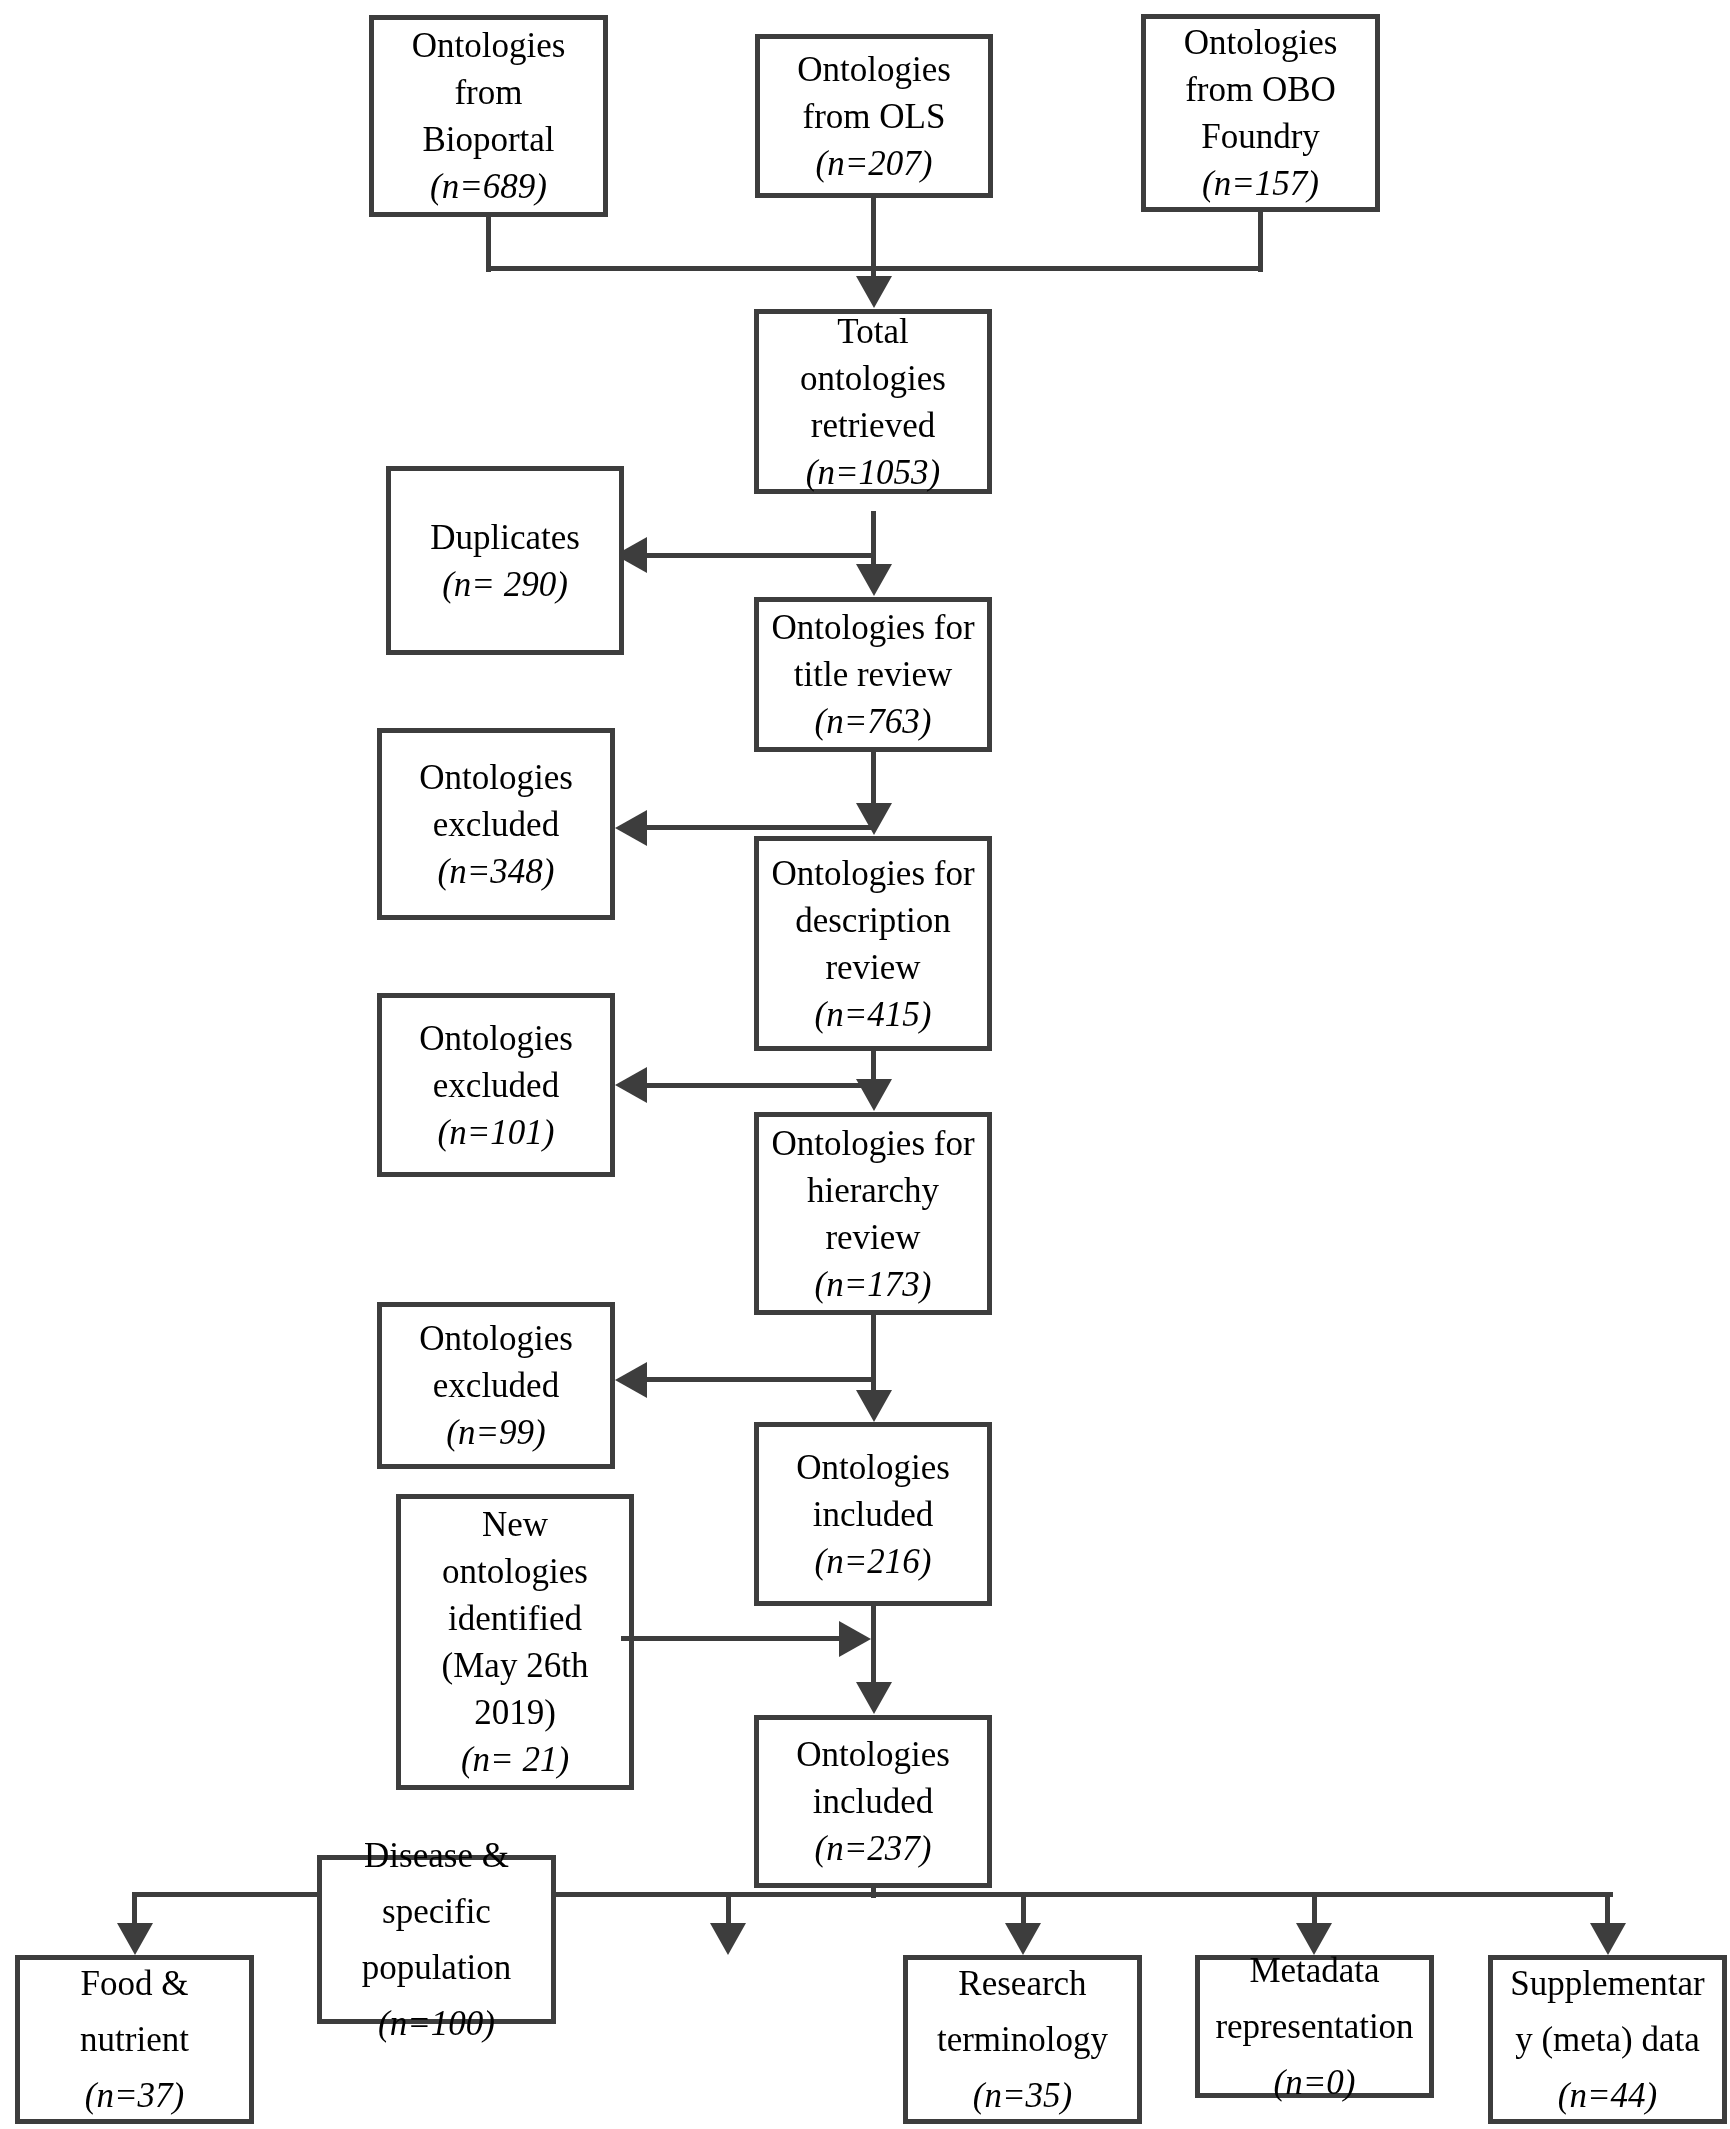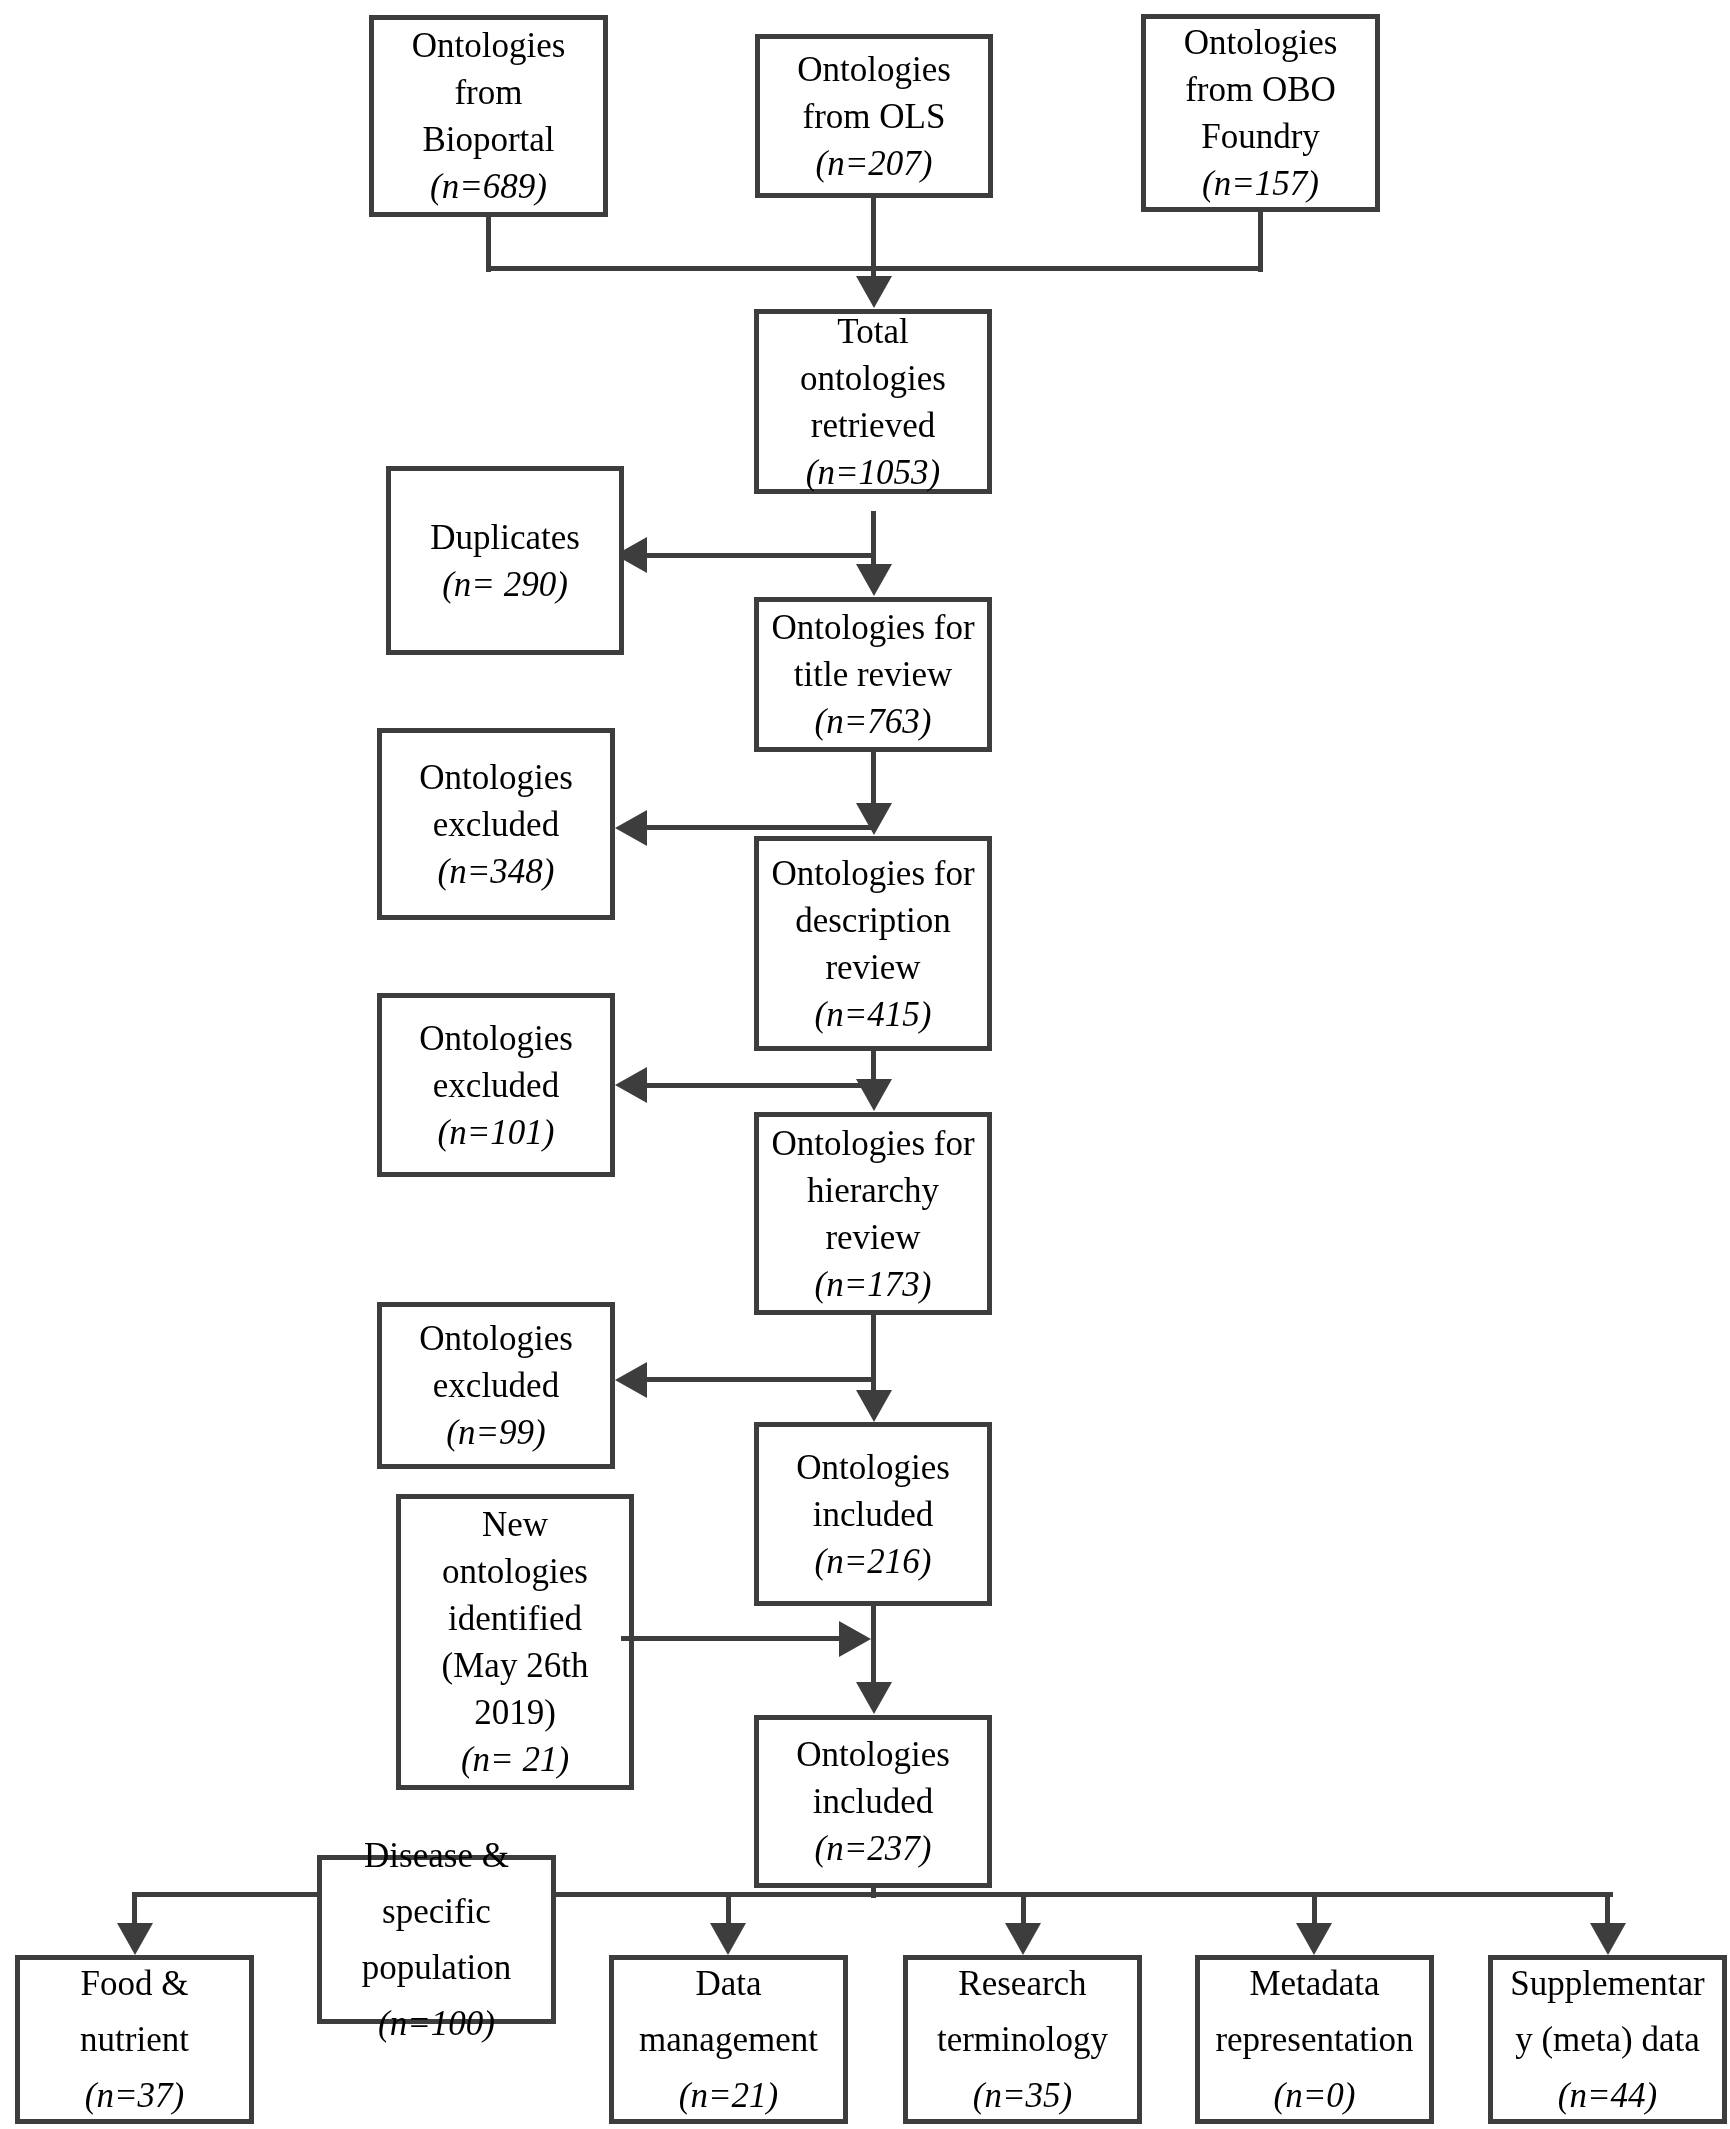--- a/index.html
+++ b/index.html
@@ -204,31 +204,26 @@
     <div class="lbl">Food &amp;
 nutrient</div>
     <div class="cnt">(n=37)</div>
   </div>
   <div class="box bottom" style="left:317px;top:1855px;width:239px;height:169px">
     <div class="lbl">Disease &amp;
 specific
 population</div>
     <div class="cnt">(n=100)</div>
   </div>
-  <div class="box bottom" style="left:609px;top:1955px;width:239px;height:169px">
-    <div class="lbl">Data
-management</div>
-    <div class="cnt">(n=21)</div>
-  </div>
   <div class="box bottom" style="left:903px;top:1955px;width:239px;height:169px">
     <div class="lbl">Research
 terminology</div>
     <div class="cnt">(n=35)</div>
   </div>
-  <div class="box bottom" style="left:1195px;top:1955px;width:239px;height:169px">
+  <div class="box bottom" style="left:1195px;top:1955px;width:239px;height:143px">
     <div class="lbl">Metadata
 representation</div>
     <div class="cnt">(n=0)</div>
   </div>
   <div class="box bottom" style="left:1488px;top:1955px;width:239px;height:169px">
     <div class="lbl">Supplementar
 y (meta) data</div>
     <div class="cnt">(n=44)</div>
   </div>
 

